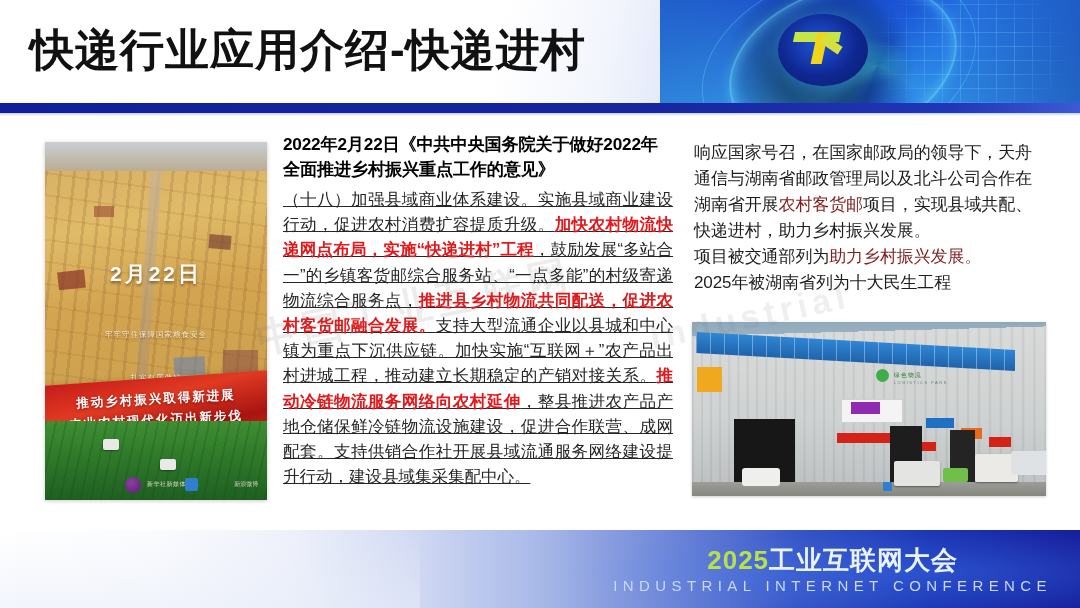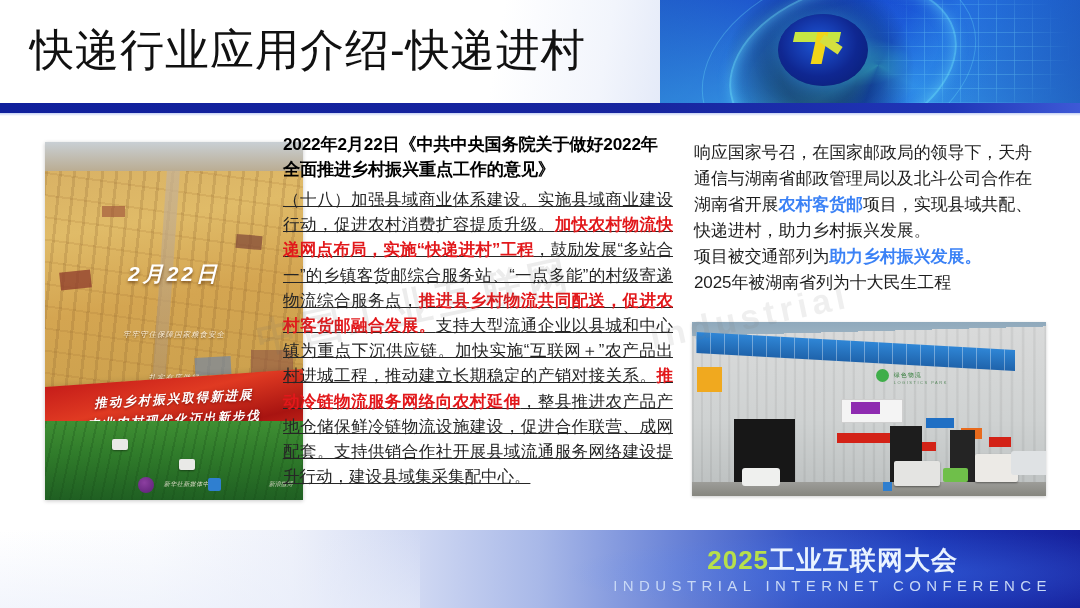--- a/index.html
+++ b/index.html
@@ -66,40 +66,40 @@
     position:absolute;left:20px;top:6px;width:11px;height:32px;
     background:#f2d616;transform:skewX(-12deg);
   }
   .hero-logo .bar-d{
     position:absolute;left:26px;top:14px;width:22px;height:9px;
     background:#d7e23c;transform:rotate(34deg);
   }
 
   .page-title{
     position:absolute;left:30px;top:20px;
-    font-size:44px;line-height:60px;font-weight:400;color:#111111;
+    font-size:44px;line-height:60px;font-weight:700;color:#111111;
     letter-spacing:1px;white-space:nowrap;
   }
   .header-rule{
     position:absolute;left:0;top:103px;width:1080px;height:10px;
     background:linear-gradient(90deg,#10209c 0%,#17259f 60%,#2036b8 88%,#3e59d6 100%);
   }
   .header-rule-shadow{
     position:absolute;left:0;top:113px;width:1080px;height:3px;
     background:linear-gradient(180deg,rgba(180,195,240,0.8),rgba(255,255,255,0));
   }
 
   
   .content{position:absolute;left:0;top:116px;width:1080px;height:492px;}
 
   
   .poster{
-    position:absolute;left:45px;top:26px;width:258px;height:358px;
+    position:absolute;left:45px;top:26px;width:222px;height:358px;
     box-shadow:0 1px 4px rgba(0,0,0,0.22);
-    overflow:hidden;background:#1d4ed8;font-style:italic;
+    overflow:hidden;background:#1d4ed8;
   }
   .poster .p-sky{
     position:absolute;left:0;top:0;width:100%;height:9%;
     background:linear-gradient(180deg,#c9cfd4,#b9a98c);
   }
   .poster .p-fields{
     position:absolute;left:0;top:8%;width:100%;height:63%;
     background:
       repeating-linear-gradient(96deg, rgba(120,80,35,0.18) 0 3px, rgba(255,255,255,0) 3px 14px),
       repeating-linear-gradient(8deg, rgba(150,100,40,0.14) 0 2px, rgba(255,255,255,0) 2px 22px),
@@ -191,21 +191,21 @@
   .doc-body{
     font-size:16.6px;line-height:25.2px;color:#262626;text-align:justify;
     letter-spacing:-0.1px;
     text-decoration:underline;
   }
   .doc-body .em{color:#e2181b;font-weight:700;}
 
   .right-body{
     font-size:17px;line-height:26px;color:#1d1d1d;letter-spacing:-0.1px;
   }
-  .right-body .em{color:#3b82f6;font-weight:700;}
+  .right-body .em{color:#7f1d1d;font-weight:400;}
 
   
   .photo{
     position:absolute;left:692px;top:206px;width:354px;height:174px;
     overflow:hidden;background:#9fb1bd;
     box-shadow:0 1px 3px rgba(0,0,0,0.2);
   }
   .photo .sky{position:absolute;left:0;top:0;width:100%;height:26%;background:linear-gradient(180deg,#8fa9bc,#b9c6cd);}
   .photo .hill{position:absolute;right:0;top:14%;width:26%;height:46%;background:linear-gradient(160deg,#6d8a5c,#4e6b45);border-radius:50% 40% 0 0;}
   .photo .bldg{

